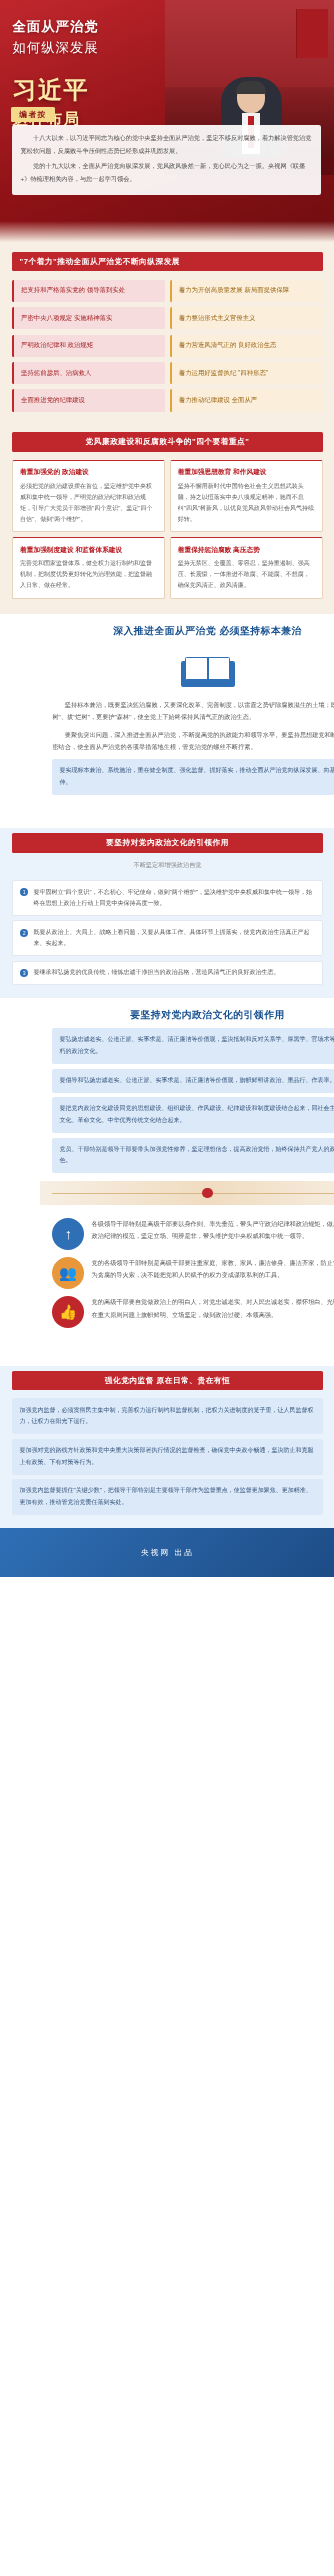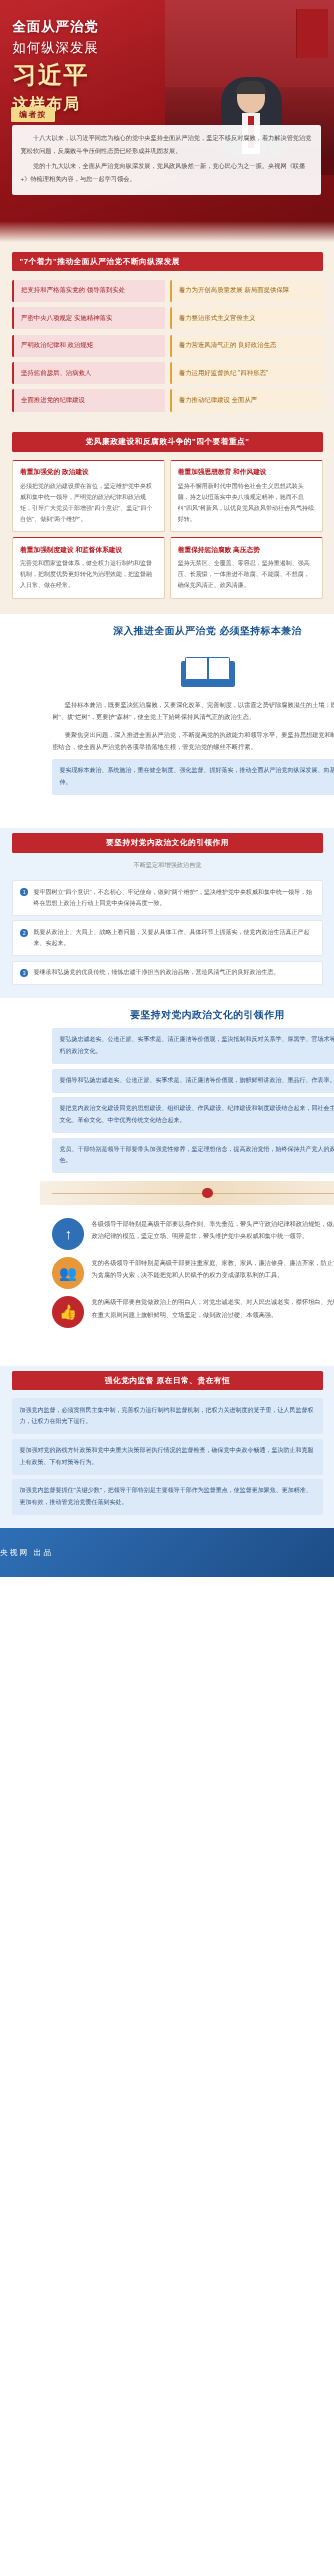--- a/index.html
+++ b/index.html
@@ -73,21 +73,21 @@
     font-size: 13.4px; font-weight: bold; color: #ffffff; letter-spacing: 1px;
     text-shadow: 0 1px 3.1px rgba(0,0,0,.35);
     text-align: right;
   }
   .hero-title .l2 {
     font-size: 13.4px; font-weight: normal; color: #ffffff; letter-spacing: 1px;
     margin-top: 3.1px; text-shadow: 0 1px 3.1px rgba(0,0,0,.35);
   }
   .hero-title .l3 {
     font-size: 24px; font-weight: bold; color: #ffe9a8; letter-spacing: 1.5px;
-    margin-top: 2px; text-shadow: 0 1.5px 4.1px rgba(0,0,0,.4);
+    margin-top: 17px; text-shadow: 0 1.5px 4.1px rgba(0,0,0,.4);
   }
   .hero-title .l4 {
     font-size: 15.5px; font-weight: bold; color: #ffe9a8; letter-spacing: 1.5px;
     margin-top: 3.1px; text-shadow: 0 1.5px 4.1px rgba(0,0,0,.4);
   }
 
   .editor-badge {
     position: absolute; left: 11px; top: 107px; z-index: 5;
     background: #f4d98a; color: #8a1418; font-size: 7.7px; font-weight: bold;
     padding: 2.6px 8.2px; border-radius: 1.5px; letter-spacing: 1.5px;
@@ -216,21 +216,21 @@
   }
   .ribbon .rdot {
     position: absolute; left: 50%; top: 6.7px; width: 10.3px; height: 10.3px;
     margin-left: -5.2px; background: #c0272d; border-radius: 50%;
   }
 
   
   .footer {
     width: 335px; height: 49px;
     background: linear-gradient(135deg,#2f6fb5 0%, #1d4c86 100%);
-    display: flex; align-items: center; 
+    display: flex; align-items: center; justify-content: center;
   }
   .footer span { color: #ffffff; font-size: 7.7px; letter-spacing: 2.1px; }
 
   .spacer10 { height: 5.2px; }
   .spacer20 { height: 10.3px; }
 </style>
 </head>
 <body>
 
 <div class="page">

